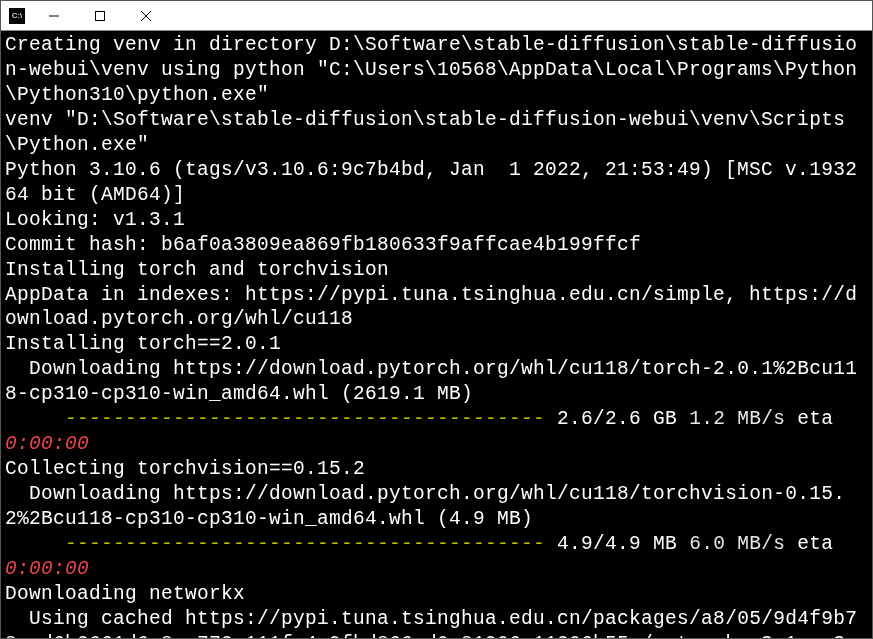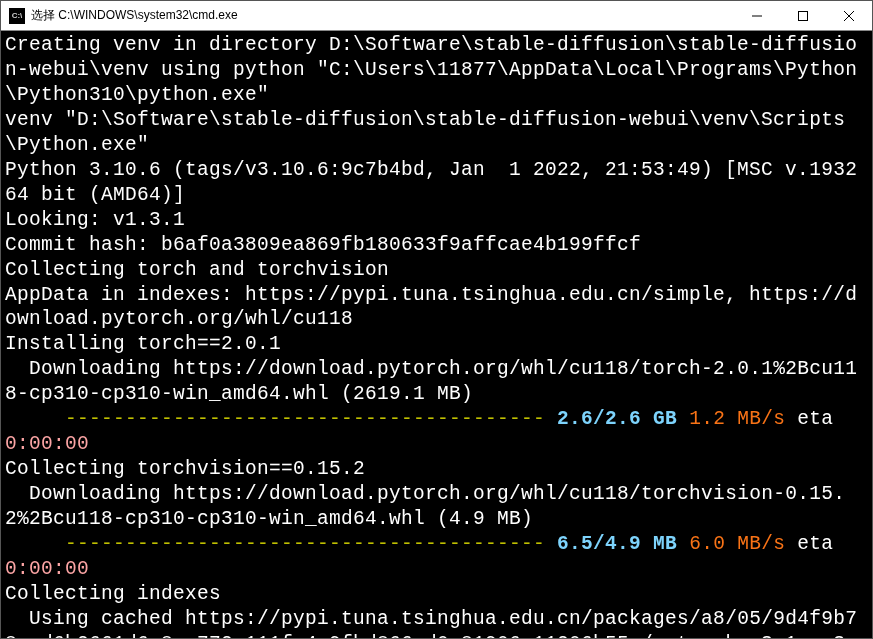--- a/index.html
+++ b/index.html
@@ -69,63 +69,62 @@
     padding: 2px 4px;
     font-size: 19.5px;
     line-height: 1.28;
     white-space: pre-wrap;
     word-break: break-all;
     font-family: "NSimSun","SimSun","Consolas","Courier New",monospace;
     overflow: hidden;
     letter-spacing: 0.3px;
   }
   .yellow { color: #c0c000; }
-  .green  { color: #7dd3fc; font-weight: bold; }
-  .red    { color: #f97316; }
-  .cyan   { color: #fca5a5; }
+  .green  { color: #ffffff; }
+  .red    { color: #e5e5e5; }
+  .cyan   { color: #ef4444; font-style: italic; }
   .white  { color: #ffffff; }
 </style>
 </head>
 <body>
 
 <div class="window">
 
   <div class="titlebar">
     <div class="titlebar-icon">C:\</div>
-    <div class="titlebar-text">选择 C:\WINDOWS\system32\cmd.exe</div>
     <div class="titlebar-controls">
       <div class="titlebar-btn">
         <svg viewBox="0 0 10 10">
             <line x1="0" y1="5" x2="10" y2="5" stroke="#000" stroke-width="1"></line>
           </svg>
       </div>
       <div class="titlebar-btn">
         <svg viewBox="0 0 10 10">
             <rect x="0.5" y="0.5" width="9" height="9" fill="none" stroke="#000" stroke-width="1"></rect>
           </svg>
       </div>
       <div class="titlebar-btn">
         <svg viewBox="0 0 10 10">
             <line x1="0" y1="0" x2="10" y2="10" stroke="#000" stroke-width="1"></line>
             <line x1="10" y1="0" x2="0" y2="10" stroke="#000" stroke-width="1"></line>
           </svg>
       </div>
     </div>
   </div>
 
-  <div class="terminal"><span class="white">Creating venv in directory D:\Software\stable-diffusion\stable-diffusion-webui\venv using python "C:\Users\11877\AppData\Local\Programs\Python\Python310\python.exe"</span>
+  <div class="terminal"><span class="white">Creating venv in directory D:\Software\stable-diffusion\stable-diffusion-webui\venv using python "C:\Users\10568\AppData\Local\Programs\Python\Python310\python.exe"</span>
 <span class="white">venv "D:\Software\stable-diffusion\stable-diffusion-webui\venv\Scripts\Python.exe"</span>
 <span class="white">Python 3.10.6 (tags/v3.10.6:9c7b4bd, Jan  1 2022, 21:53:49) [MSC v.1932 64 bit (AMD64)]</span>
 <span class="white">Looking: v1.3.1</span>
 <span class="white">Commit hash: b6af0a3809ea869fb180633f9affcae4b199ffcf</span>
-<span class="white">Collecting torch and torchvision</span>
+<span class="white">Installing torch and torchvision</span>
 <span class="white">AppData in indexes: https://pypi.tuna.tsinghua.edu.cn/simple, https://download.pytorch.org/whl/cu118</span>
 <span class="white">Installing torch==2.0.1</span>
 <span class="white">  Downloading https://download.pytorch.org/whl/cu118/torch-2.0.1%2Bcu118-cp310-cp310-win_amd64.whl (2619.1 MB)</span>
 <span><span class="white">     </span><span class="yellow">---------------------------------------- </span><span class="green">2.6/2.6 GB</span><span class="red"> 1.2 MB/s</span><span class="white"> eta </span><span class="cyan">0:00:00</span></span>
 <span class="white">Collecting torchvision==0.15.2</span>
 <span class="white">  Downloading https://download.pytorch.org/whl/cu118/torchvision-0.15.2%2Bcu118-cp310-cp310-win_amd64.whl (4.9 MB)</span>
-<span><span class="white">     </span><span class="yellow">---------------------------------------- </span><span class="green">6.5/4.9 MB</span><span class="red"> 6.0 MB/s</span><span class="white"> eta </span><span class="cyan">0:00:00</span></span>
-<span class="white">Collecting indexes</span>
+<span><span class="white">     </span><span class="yellow">---------------------------------------- </span><span class="green">4.9/4.9 MB</span><span class="red"> 6.0 MB/s</span><span class="white"> eta </span><span class="cyan">0:00:00</span></span>
+<span class="white">Downloading networkx</span>
 <span class="white">  Using cached https://pypi.tuna.tsinghua.edu.cn/packages/a8/05/9d4f9b78ead6b2661d6e8ea772e111fc4a9fbd866ad0c81906c11206b55e/networkx-3.1-py3-none-any.whl (2.1 MB)</span>
 </div>
 
 </div>
 
 </body></html>

